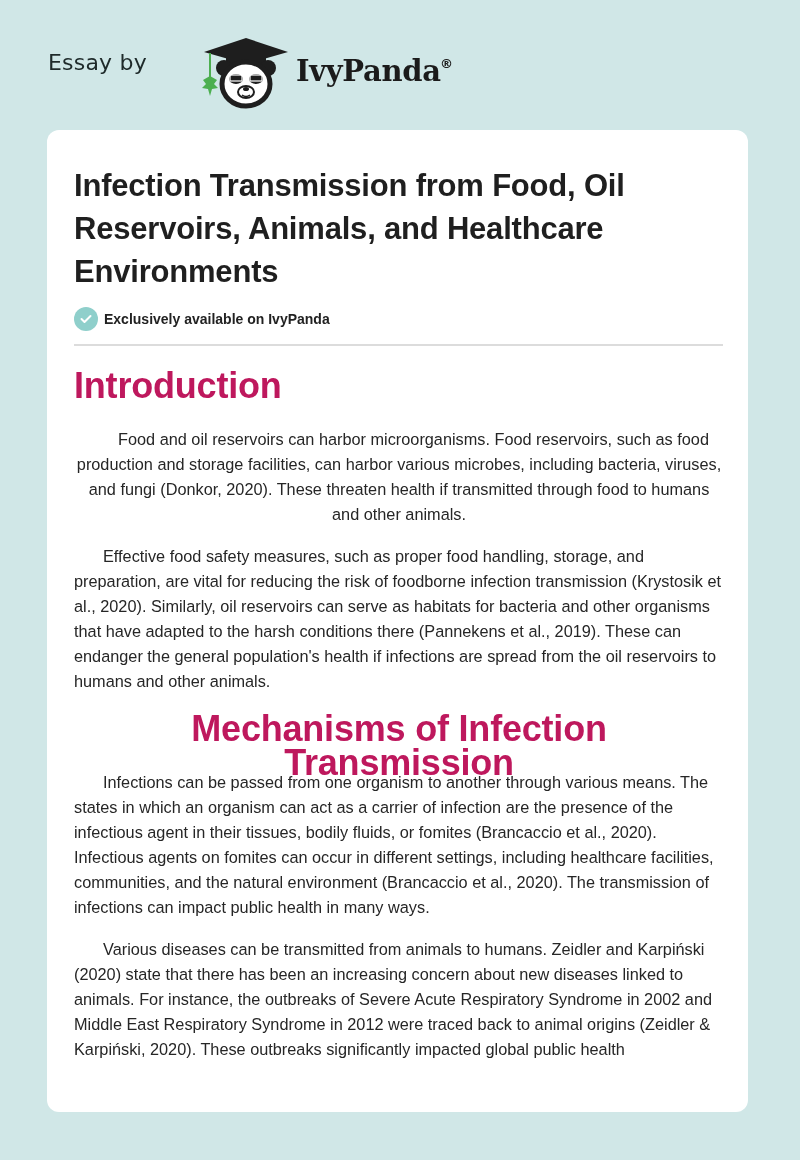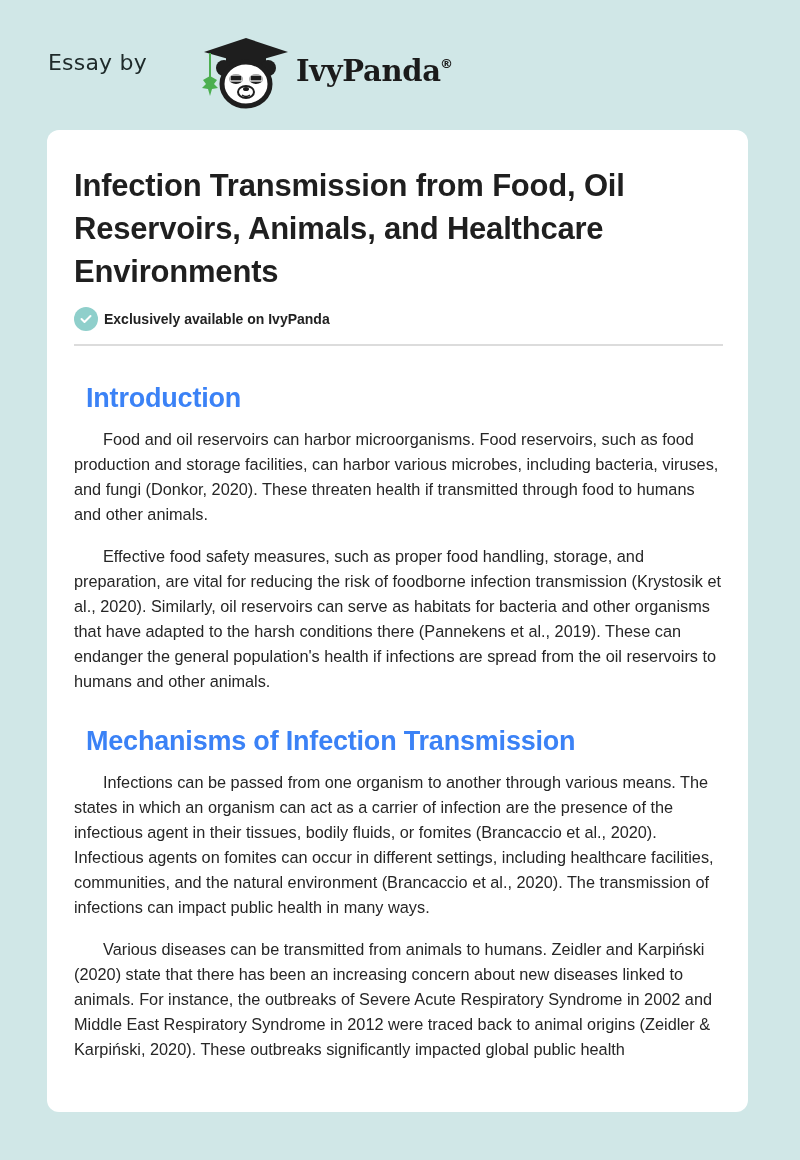--- a/index.html
+++ b/index.html
@@ -112,24 +112,24 @@
       position: absolute;
       top: 214px;
       left: 0;
       width: 649px;
       height: 2px;
       background: #dcdcdc;
     }
     .h2 {
       position: absolute;
       left: 0;
-      margin: 12px;
-      font-size: 27px;
-      font-weight: bold;
-      color: #3b82f6;
+      margin: 0;
+      font-size: 36px;
+      font-weight: bold;
+      color: #be185d;
       letter-spacing: -0.2px;
       line-height: 34px;
     }
     .para {
       position: absolute;
       left: 0;
       width: 650px;
       margin: 0;
       font-size: 16.3px;
       line-height: 25px;
@@ -184,21 +184,21 @@
           <path d="M1.5 5 L4.5 8 L10.5 2" stroke="#ffffff" stroke-width="2" fill="none" stroke-linecap="round" stroke-linejoin="round"></path>
         </svg>
       </span>
       <span class="exclusive-text">Exclusively available on IvyPanda</span>
     </div>
 
     <div class="divider"></div>
 
     <h2 class="h2" style="top:239px;">Introduction</h2>
 
-    <p class="para" style="top:297px;">Food and oil reservoirs can harbor microorganisms. Food reservoirs, such as food production and storage facilities, can harbor various microbes, including bacteria, viruses, and fungi (Donkor, 2020). These threaten health if transmitted through food to humans and other animals.</p>
+    <p class="para" style="top:297px;text-align:center;">Food and oil reservoirs can harbor microorganisms. Food reservoirs, such as food production and storage facilities, can harbor various microbes, including bacteria, viruses, and fungi (Donkor, 2020). These threaten health if transmitted through food to humans and other animals.</p>
 
     <p class="para" style="top:414px;">Effective food safety measures, such as proper food handling, storage, and preparation, are vital for reducing the risk of foodborne infection transmission (Krystosik et al., 2020). Similarly, oil reservoirs can serve as habitats for bacteria and other organisms that have adapted to the harsh conditions there (Pannekens et al., 2019). These can endanger the general population's health if infections are spread from the oil reservoirs to humans and other animals.</p>
 
     <h2 class="h2" style="top:582px;text-align:center;">Mechanisms of Infection Transmission</h2>
 
     <p class="para" style="top:640px;">Infections can be passed from one organism to another through various means. The states in which an organism can act as a carrier of infection are the presence of the infectious agent in their tissues, bodily fluids, or fomites (Brancaccio et al., 2020). Infectious agents on fomites can occur in different settings, including healthcare facilities, communities, and the natural environment (Brancaccio et al., 2020). The transmission of infections can impact public health in many ways.</p>
 
     <p class="para" style="top:807px;">Various diseases can be transmitted from animals to humans. Zeidler and Karpiński (2020) state that there has been an increasing concern about new diseases linked to animals. For instance, the outbreaks of Severe Acute Respiratory Syndrome in 2002 and Middle East Respiratory Syndrome in 2012 were traced back to animal origins (Zeidler &amp; Karpiński, 2020). These outbreaks significantly impacted global public health</p>
 
   </div>

